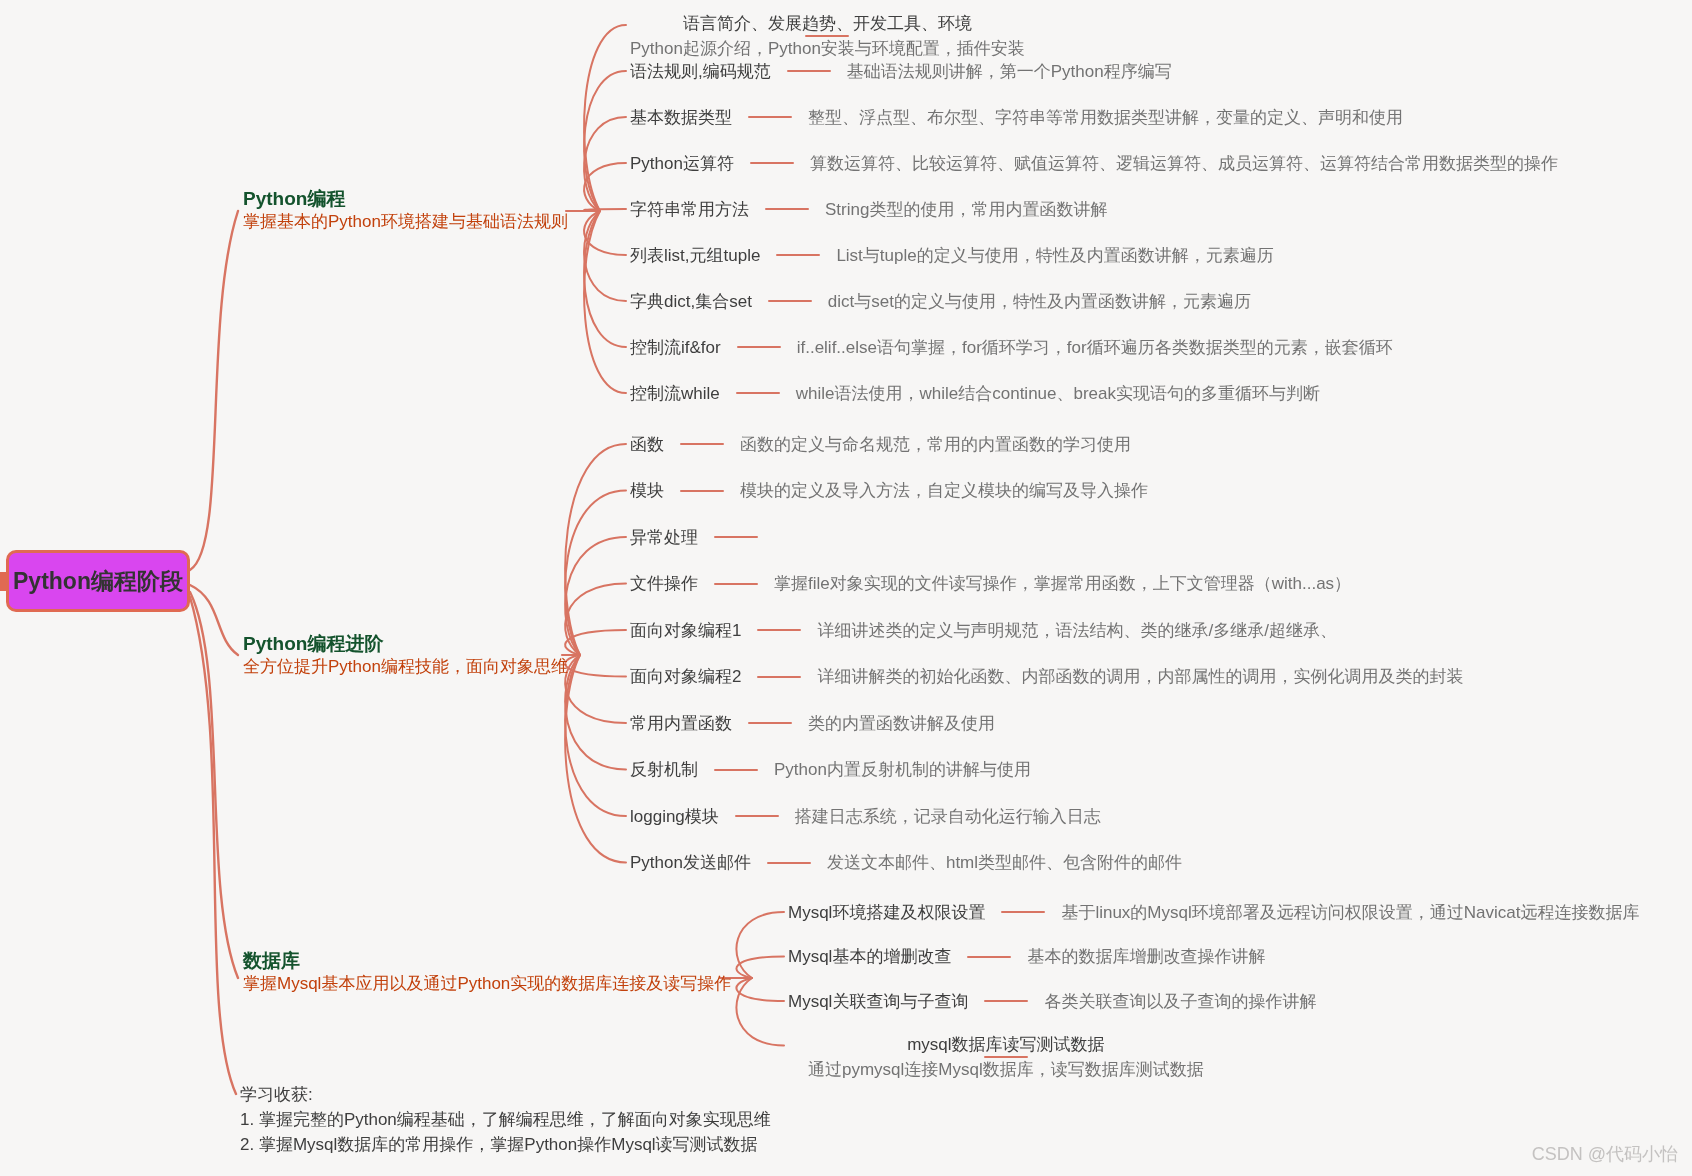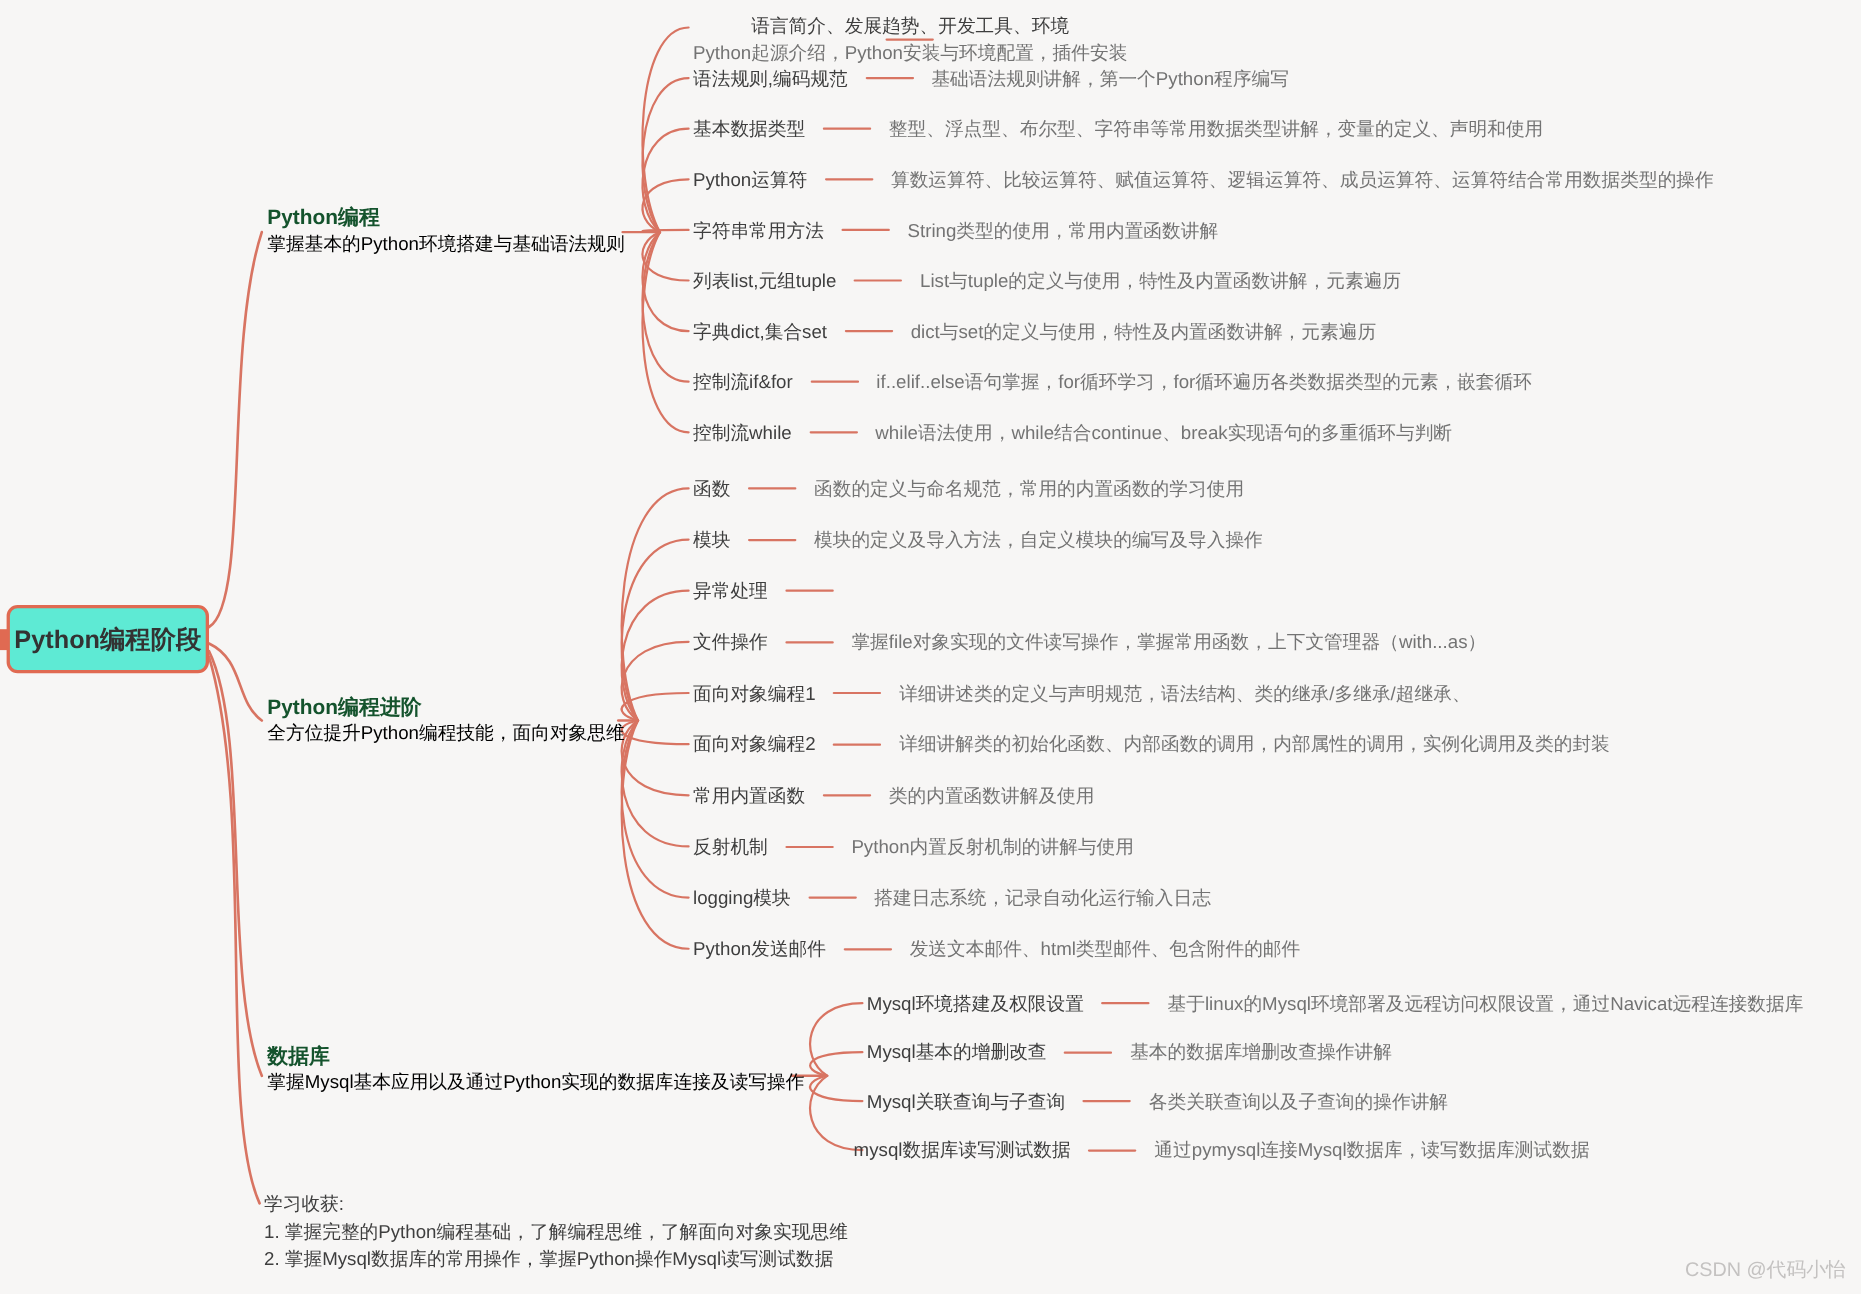--- a/index.html
+++ b/index.html
@@ -6,27 +6,27 @@
   #canvas{
     position:relative;width:1692px;height:1176px;overflow:hidden;
     background:#f7f6f5;
     font-family:"Liberation Sans","DejaVu Sans",sans-serif;
     color:#3e3e3e;
   }
   #links{position:absolute;left:0;top:0;width:1692px;height:1176px;}
   .root-node{
     position:absolute;left:6px;top:550px;width:184px;height:62px;
     box-sizing:border-box;border:3px solid var(--root-border,#e06a52);
-    border-radius:10px;background:#5eead4;
+    border-radius:10px;background:#d946ef;
     display:flex;align-items:center;justify-content:center;
   }
   .root-node span{font-size:23px;font-weight:bold;color:#333333;white-space:nowrap;}
   .topic{position:absolute;white-space:nowrap;}
   .topic-title{font-size:19px;font-weight:bold;color:#14532d;line-height:22px;}
-  .topic-sub{font-size:17px;color:#000000;line-height:24px;}
+  .topic-sub{font-size:17px;color:#c2410c;line-height:24px;}
   .row{
     position:absolute;display:flex;align-items:center;height:26px;
     white-space:nowrap;font-size:17px;color:#3e3e3e;
   }
   .row .lbl{flex:0 0 auto;}
   .row .dash{
     flex:0 0 auto;width:44px;height:2px;border-radius:1px;
     background:var(--line,#d87462);margin:0 16px;
   }
   .row .desc{flex:0 0 auto;color:#737373;}
@@ -193,21 +193,21 @@
       <div class="row" style="left: 788px; top: 943.5px;">
         <span class="lbl">Mysql基本的增删改查</span>
         <span class="dash"></span>
         <span class="desc">基本的数据库增删改查操作讲解</span>
       </div>
       <div class="row" style="left: 788px; top: 988px;">
         <span class="lbl">Mysql关联查询与子查询</span>
         <span class="dash"></span>
         <span class="desc">各类关联查询以及子查询的操作讲解</span>
       </div>
-      <div class="row" style="left: 776px; top: 1032.5px;">
+      <div class="row" style="left: 808px; top: 1032.5px; flex-direction: column;">
         <span class="lbl">mysql数据库读写测试数据</span>
         <span class="dash"></span>
         <span class="desc">通过pymysql连接Mysql数据库，读写数据库测试数据</span>
       </div>
     </div>
 
   <div class="note">
     <div>学习收获:</div>
     <div>1. 掌握完整的Python编程基础，了解编程思维，了解面向对象实现思维</div>
     <div>2. 掌握Mysql数据库的常用操作，掌握Python操作Mysql读写测试数据</div>

